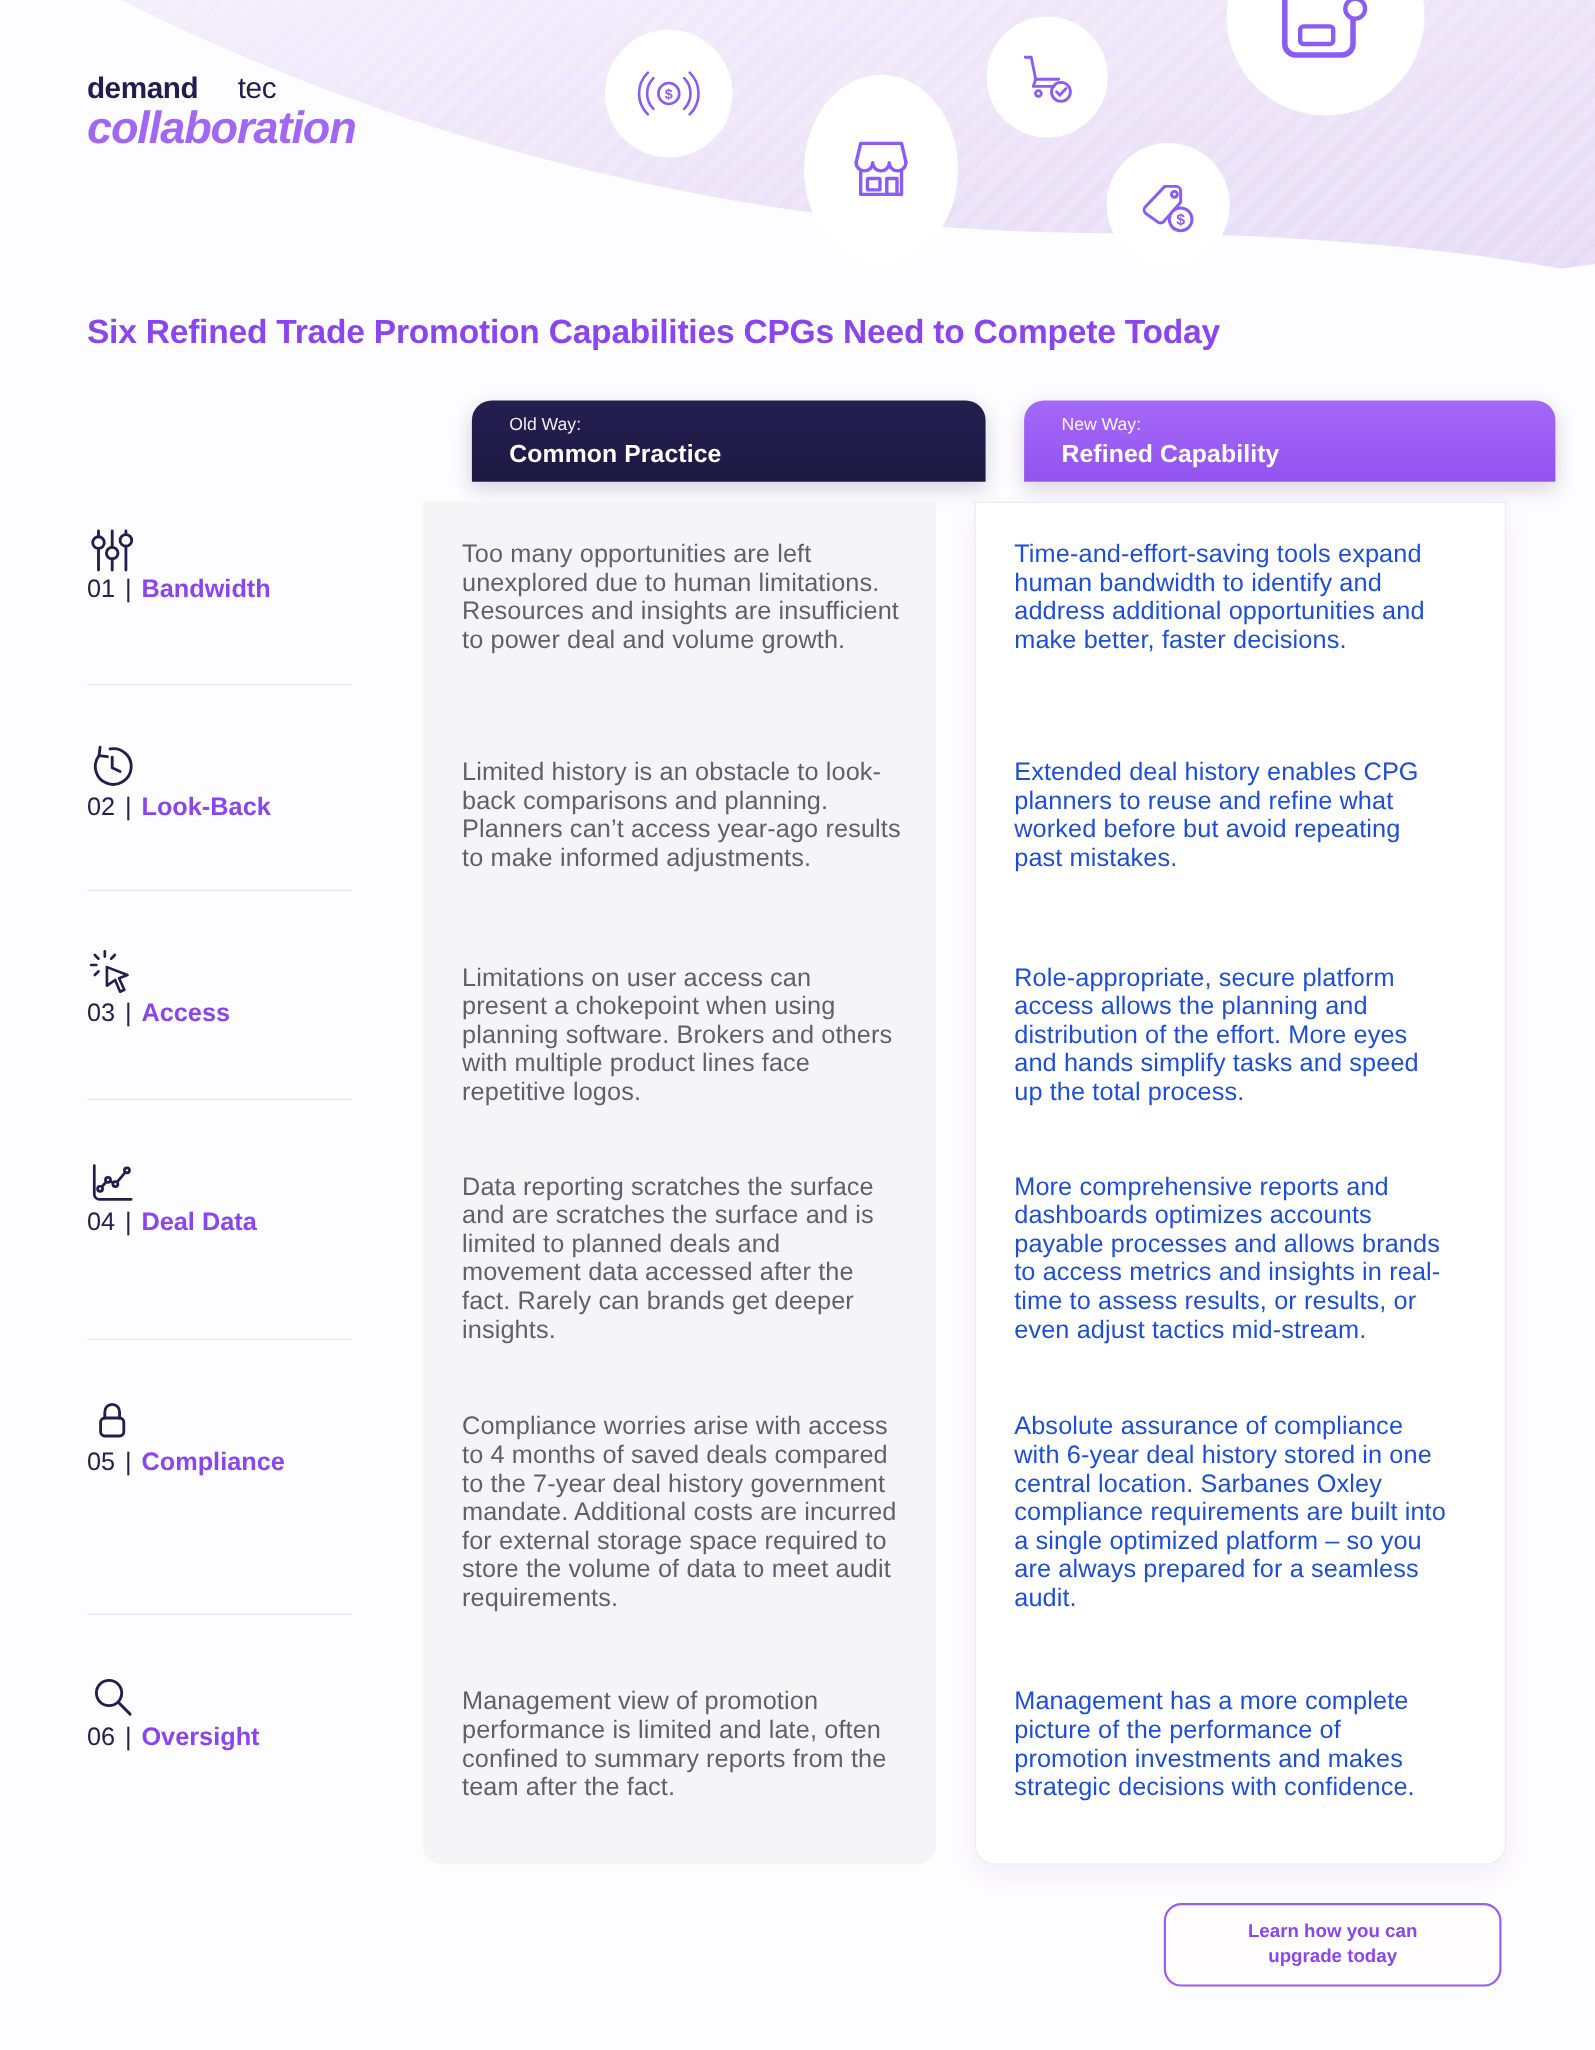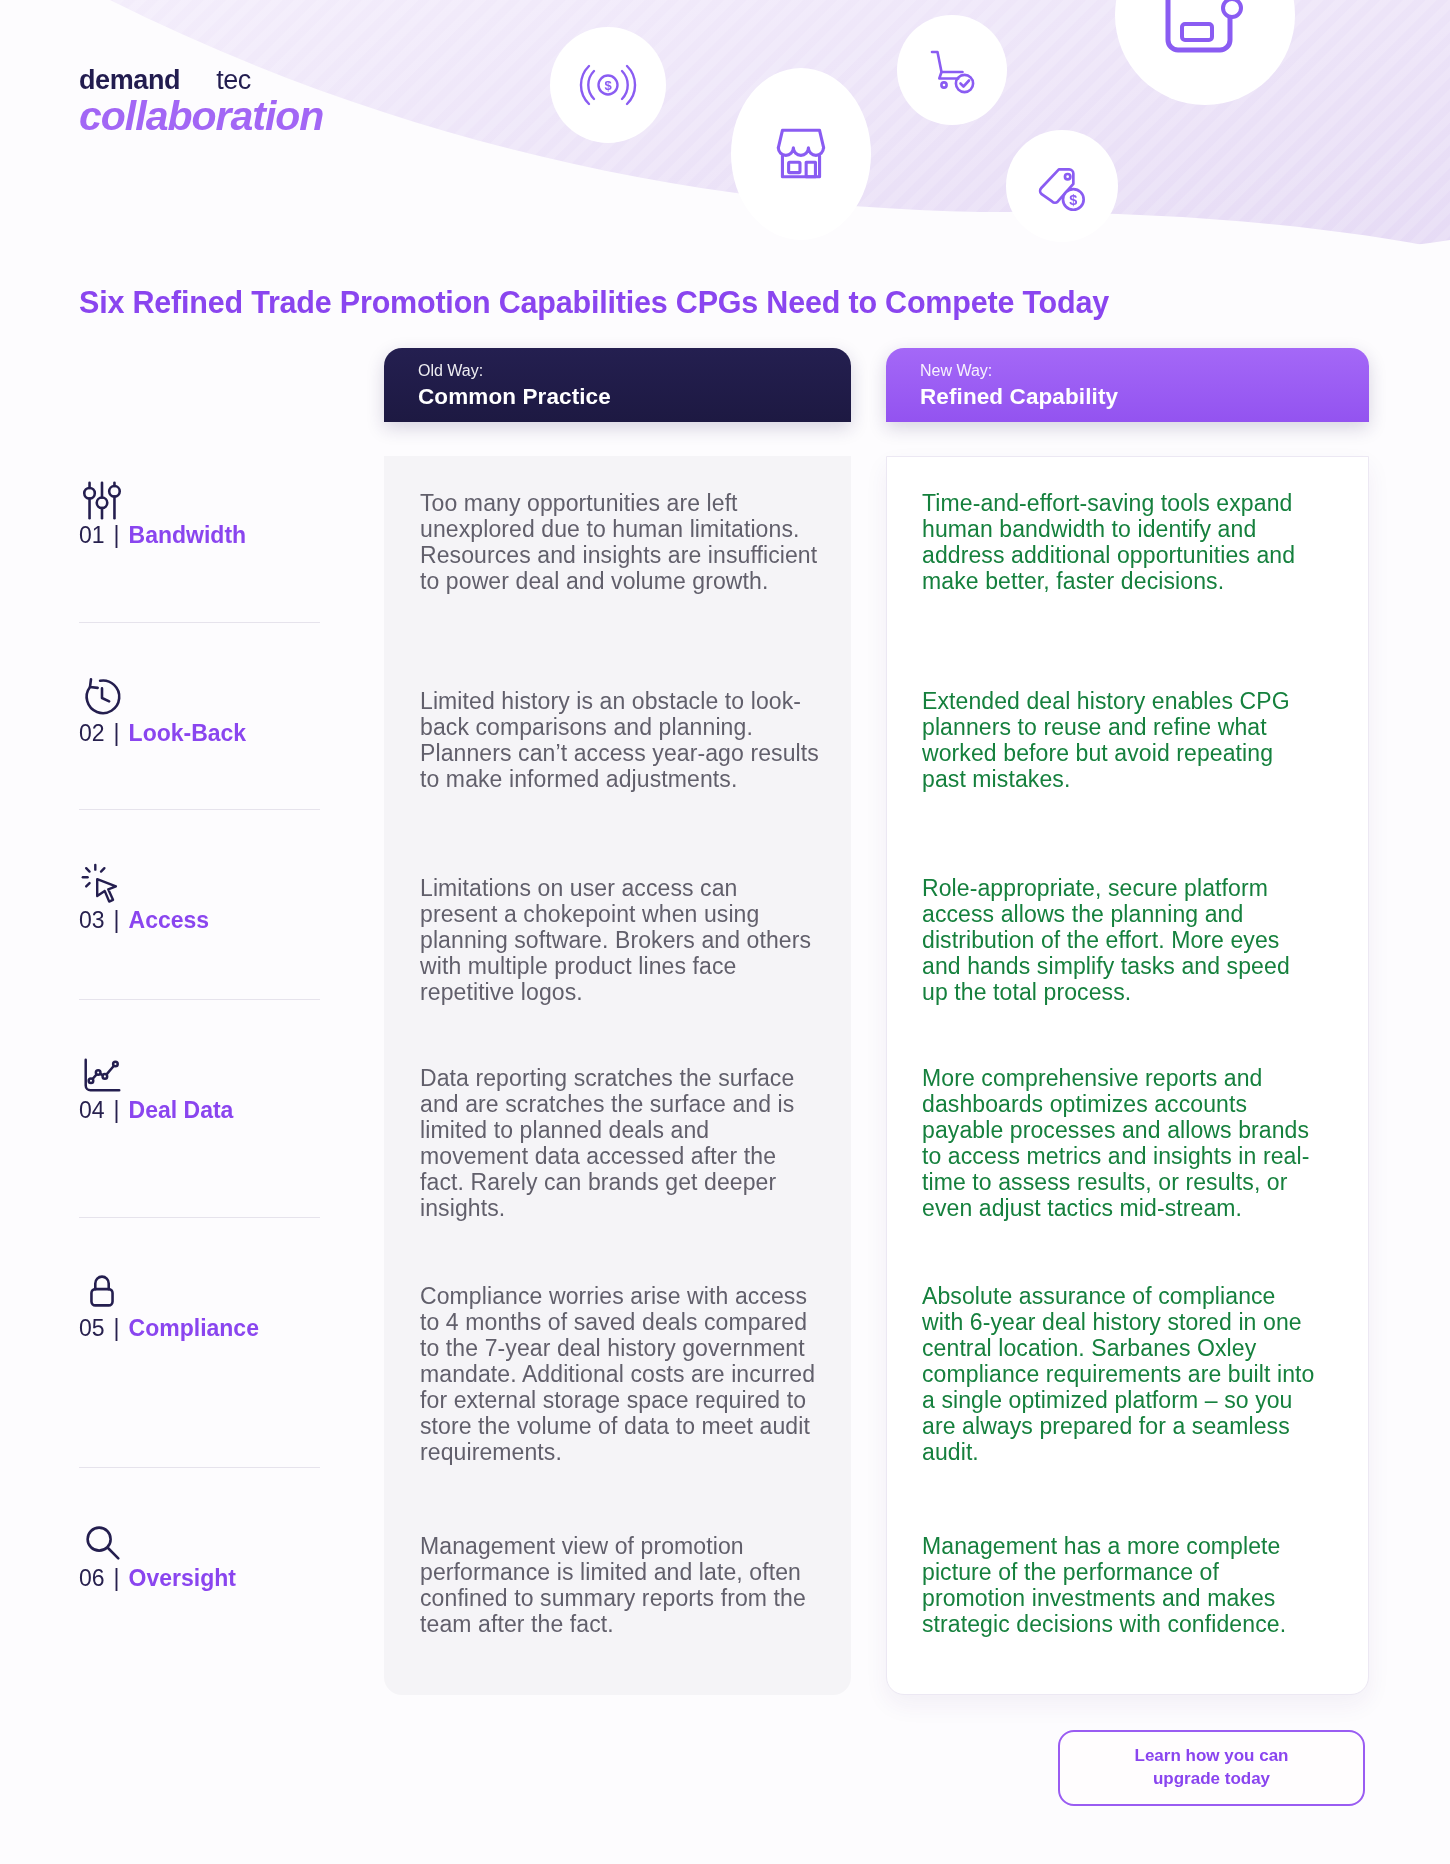--- a/index.html
+++ b/index.html
@@ -14,43 +14,43 @@
   
   .logo{position:absolute;left:79px;top:66px;line-height:1.05;}
   .logo-top{font-size:27px;color:#221c4f;letter-spacing:-.4px;}
   .logo-top .b{font-weight:800;}
   .logo-top .l{font-weight:400;margin-left:36px;}
   .logo-bottom{font-size:41px;font-weight:800;font-style:italic;color:#a266f5;letter-spacing:-1px;margin-top:1px;}
   
   .title{position:absolute;left:79px;top:285px;width:1200px;
     font-size:30.5px;font-weight:800;color:#8a45ef;letter-spacing:-.2px;}
   
-  .col-header{position:absolute;top:348px;height:74px;border-radius:18px 18px 0 0;
-    box-sizing:border-box;padding:14px 34px 0 34px;color:#fff;box-shadow:0 6px 18px rgba(40,30,90,.18);}
+  .col-header{position:absolute;top:364px;height:74px;border-radius:18px 18px 0 0;
+    box-sizing:border-box;padding:14px 34px 0 34px;color:#fff;box-shadow:0 6px 18px rgba(40,30,90,.18);margin-left:45px;}
   .col-header .kicker{font-size:16px;opacity:.92;}
   .col-header .heading{font-size:22.5px;font-weight:800;margin-top:4px;letter-spacing:.1px;}
   .old-header{left:384px;width:467px;background:linear-gradient(180deg,#241f50,#1d1942);}
   .new-header{left:886px;width:483px;background:linear-gradient(180deg,#a468f7,#9353f0);}
   .col-body{position:absolute;top:456px;height:1239px;border-radius:0 0 18px 18px;box-sizing:border-box;}
   .old-body{left:384px;width:467px;background:#f5f4f7;}
   .new-body{left:886px;width:483px;background:#ffffff;border:1px solid #ece8f3;box-shadow:0 10px 24px rgba(60,40,120,.06);}
   
   .rows{position:absolute;left:79px;top:490px;display:grid;
     grid-template-columns:245px 96px 400px 102px 400px;
     grid-template-rows:198px 187px 190px 218px 250px 171px;}
   .side-cell{grid-column:1;position:relative;transform:translateY(-14px);}
   .side-icon{height:46px;}
   .side-label{font-size:23px;white-space:nowrap;}
   .side-num{color:#27204e;font-weight:500;}
   .pipe{color:#27204e;margin:0 9px;font-weight:400;}
   .side-name{color:#8a45ef;font-weight:800;}
   .divider{position:absolute;left:0;right:4px;bottom:51px;height:1px;background:#e6e3ec;}
   .para{font-size:23px;line-height:26px;letter-spacing:.1px;}
   .para.old{grid-column:3;color:#615f6b;}
-  .para.new{grid-column:5;color:#15803d;}
+  .para.new{grid-column:5;color:#1d4ed8;}
   
   .footer-text{position:absolute;left:79px;top:1752px;width:830px;
     font-size:20.5px;line-height:1.72;color:#2a2355;}
   .cta-button{position:absolute;left:1058px;top:1730px;width:307px;height:76px;
     box-sizing:border-box;border:2px solid #9a5cf2;border-radius:16px;background:#fffdfe;
     display:flex;flex-direction:column;align-items:center;justify-content:center;
     font-size:17px;line-height:1.35;font-weight:700;color:#8a45ef;cursor:pointer;text-align:center;}
   svg{display:block;}
 </style>
 </head>

